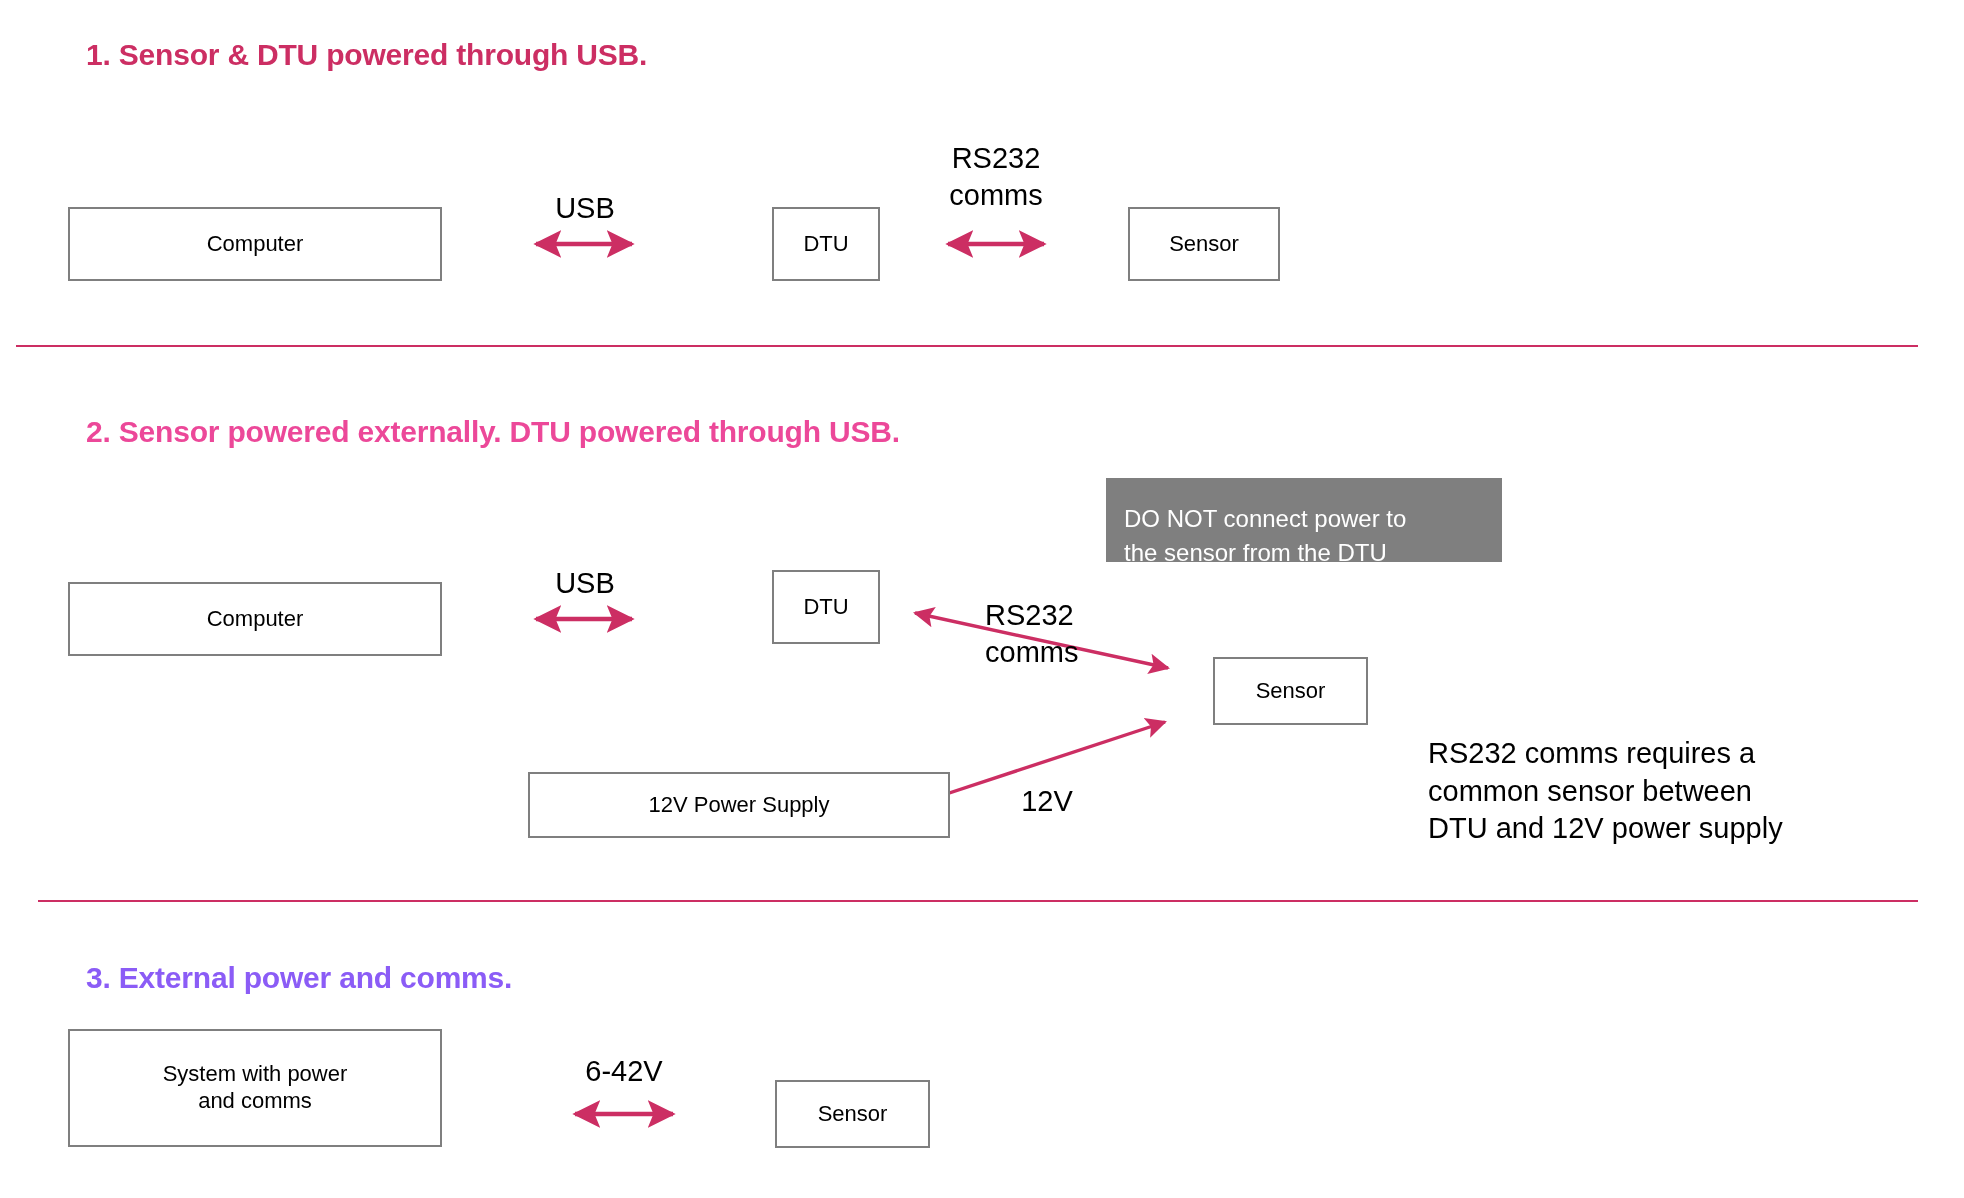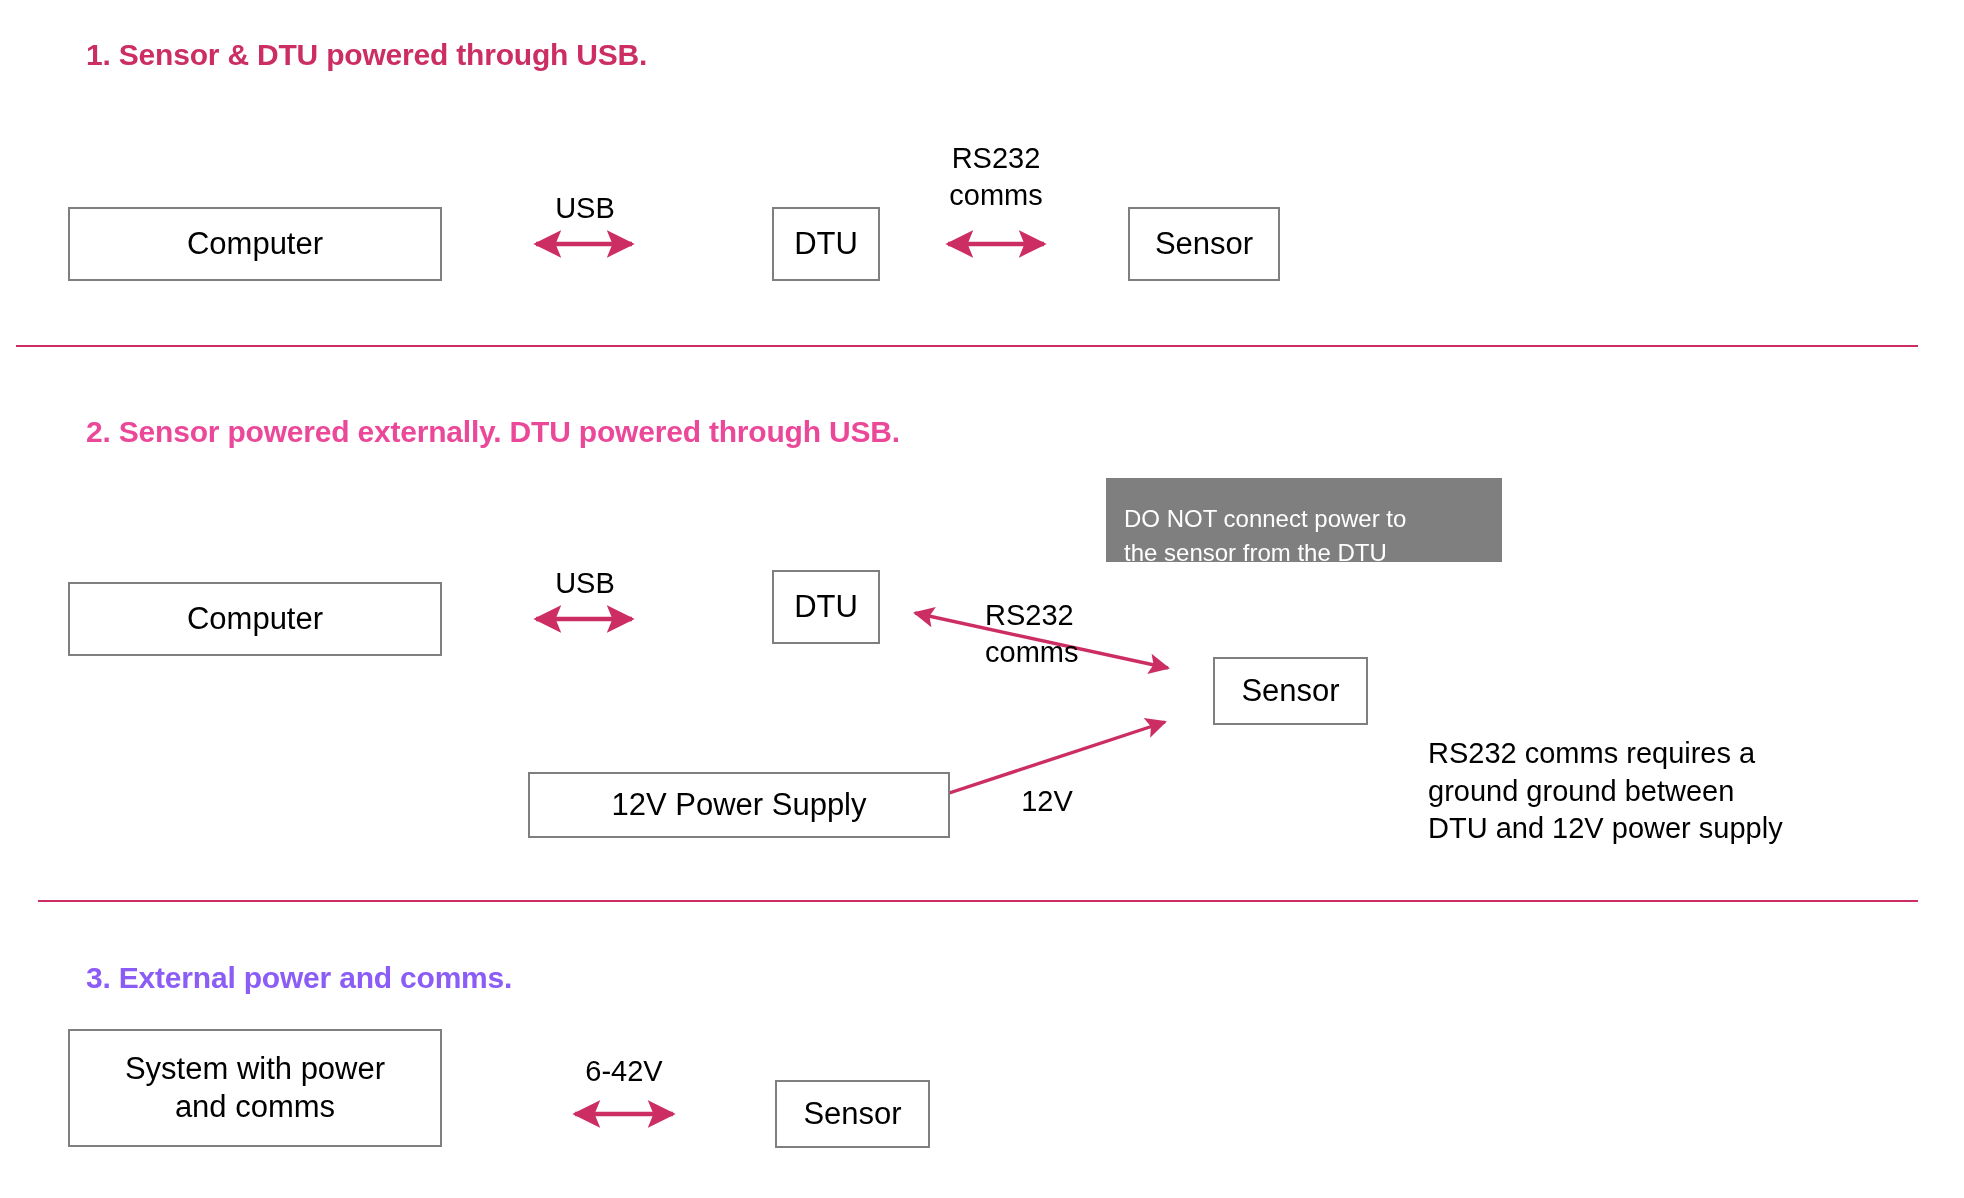--- a/index.html
+++ b/index.html
@@ -40,21 +40,21 @@
   .node-box {
     position: absolute;
     box-sizing: border-box;
     border: 2px solid #7f7f7f;
     background: #ffffff;
     display: flex;
     align-items: center;
     justify-content: center;
     text-align: center;
     color: #000000;
-    font-size: 31px;
+    font-size: 22px;
     line-height: 1.22;
     white-space: pre-line;
   }
 
   
   .edge-label {
     position: absolute;
     color: #000000;
     font-size: 29px;
     line-height: 1.26;
@@ -149,21 +149,21 @@
   <div class="edge-label" style="left:985px; top:597px; width:162px; text-align:left;">RS232
 comms</div>
 
   <div class="node-box" style="left:1213px; top:657px; width:155px; height:68px;">Sensor</div>
 
   <div class="node-box" style="left:528px; top:772px; width:422px; height:66px;">12V Power Supply</div>
 
   <div class="edge-label" style="left:1000px; top:783px; width:94px;">12V</div>
 
   <div class="note-text" style="left:1428px; top:735px; width:440px;">RS232 comms requires a
-ground ground between
+common sensor between
 DTU and 12V power supply</div>
 
   <div class="divider" style="left:38px; top:900px; width:1880px; border-color:#CC2E63;"></div>
 
   <div class="section-heading" style="left:86px; top:963px; color:#8b5cf6;">3. External power and comms.</div>
 
   <div class="node-box" style="left:68px; top:1029px; width:374px; height:118px;">System with power
 and comms</div>
 
   <div class="edge-label" style="left:550px; top:1053px; width:148px;">6-42V</div>

